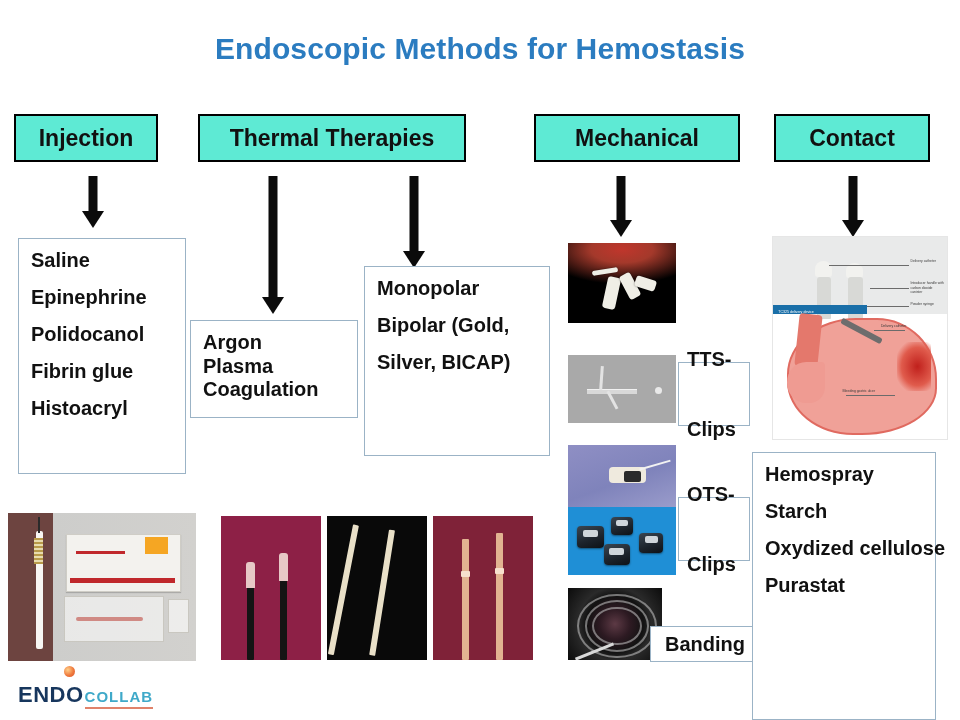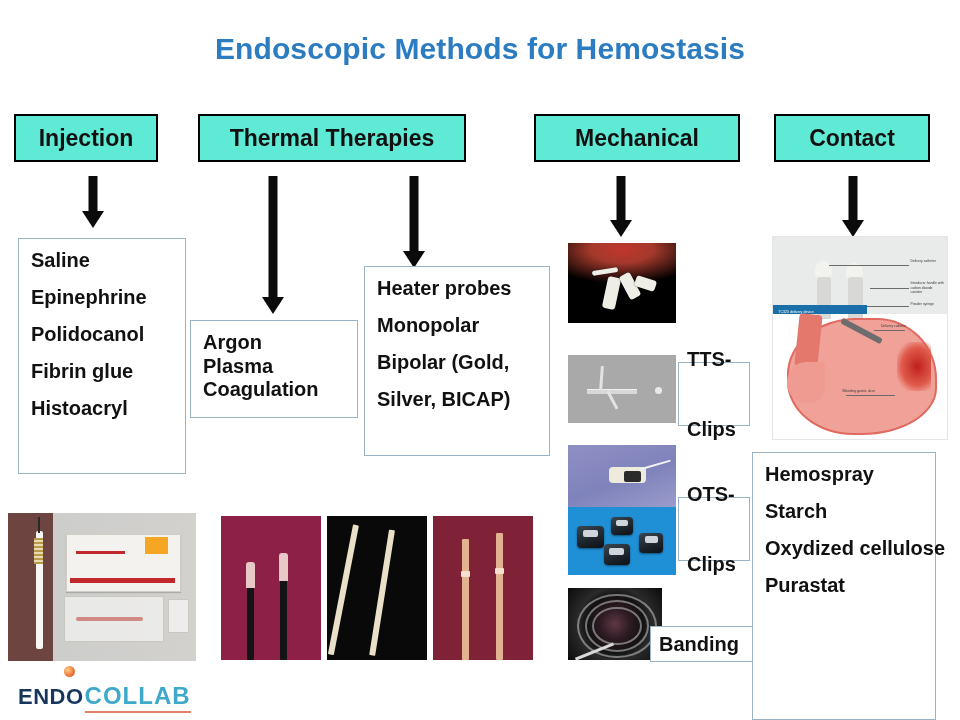--- a/index.html
+++ b/index.html
@@ -102,21 +102,21 @@
     justify-content: center;
     padding: 4px 8px;
     font-size: 20px;
     font-weight: bold;
     color: #111111;
     line-height: 1.12;
     white-space: nowrap;
     gap: 48px;
   }
   .tag-box.single {
-    align-items: flex-start;
+    align-items: flex-end;
     justify-content: center;
   }
 
   
   .photo {
     position: absolute;
     overflow: hidden;
     box-sizing: border-box;
   }
 
@@ -401,21 +401,21 @@
     font-size: 22px;
     font-weight: bold;
     color: #17365d;
     letter-spacing: 0.5px;
   }
   .logo .collab-wrap {
     position: relative;
     margin-left: 1px;
   }
   .logo .collab {
-    font-size: 24px;
+    font-size: 15px;
     font-weight: bold;
     color: #3fa9c9;
     letter-spacing: 1px;
   }
   .logo .collab-underline {
     position: absolute;
     left: 0; bottom: -3px;
     width: 100%; height: 2px;
     background: #e0826a;
   }
@@ -475,21 +475,20 @@
     <div class="row">Histoacryl</div>
   </div>
 
   <div class="list-box tight" style="left:190px; top:320px; width:168px; height:98px;">
     <div class="row">Argon</div>
     <div class="row">Plasma</div>
     <div class="row">Coagulation</div>
   </div>
 
   <div class="list-box spaced" style="left:364px; top:266px; width:186px; height:190px;">
-    <div class="row">Heater probes</div>
     <div class="row">Monopolar</div>
     <div class="row">Bipolar (Gold,</div>
     <div class="row">Silver, BICAP)</div>
   </div>
 
   <div class="photo ph-endo" style="left:568px; top:243px; width:108px; height:80px;">
     <div class="clip" style="left:34%; top:42%; width:13px; height:32px; transform:rotate(12deg);"></div>
     <div class="clip" style="left:52%; top:38%; width:12px; height:26px; transform:rotate(-28deg);"></div>
     <div class="clip" style="left:62%; top:44%; width:21px; height:11px; transform:rotate(18deg);"></div>
     <div class="clip" style="left:22%; top:33%; width:26px; height:5px; transform:rotate(-9deg);"></div>

